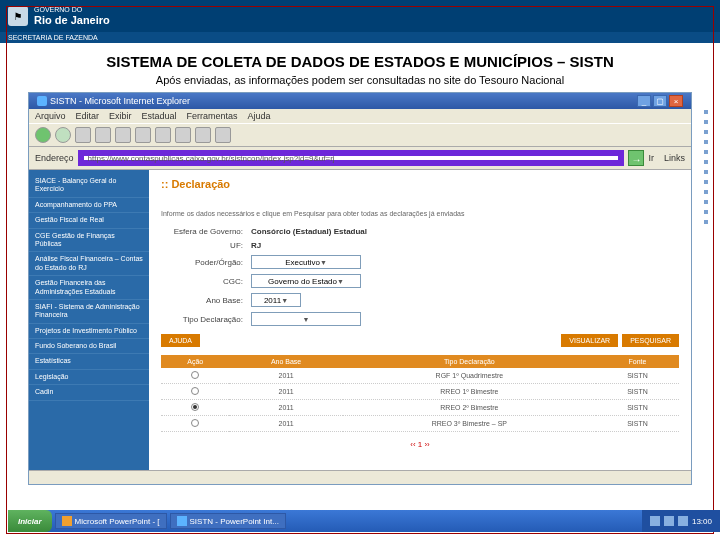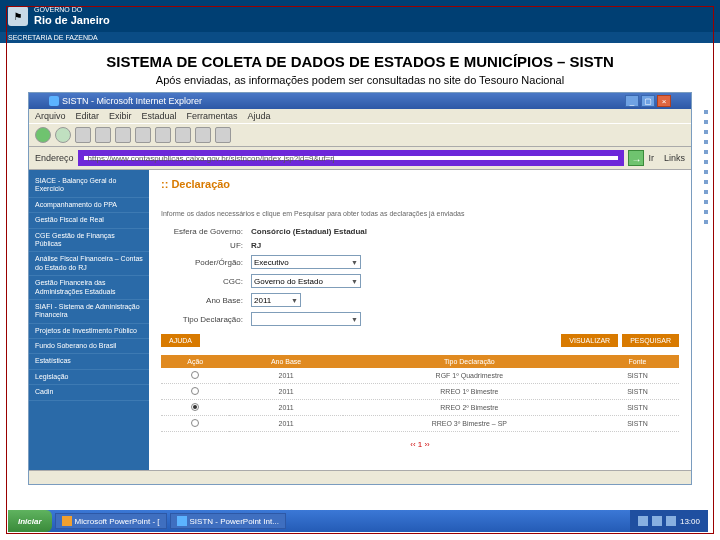--- a/index.html
+++ b/index.html
@@ -6,21 +6,21 @@
 body { width:720px; height:540px; background:#fff; overflow:hidden; position:relative; }
 .slide-border { position:absolute; inset:6px; border:1px solid #900; }
 .header-bar { display:flex; align-items:center; background:#003f73; height:32px; padding:0 8px; }
 .crest { width:20px; height:20px; background:#c9d9e6; border-radius:3px; margin-right:6px; display:flex; align-items:center; justify-content:center; font-size:10px; }
 .gov-text { color:#fff; font-size:7px; line-height:1.1; }
 .gov-text .big { font-size:11px; font-weight:bold; }
 .sec-bar { background:#0a4c85; color:#fff; font-size:7px; padding:2px 8px; }
 .slide-title { text-align:center; font-size:15px; font-weight:bold; margin:10px 0 4px; }
 .slide-sub { text-align:center; font-size:11px; margin-bottom:6px; }
 .ie-window { margin:0 28px; border:1px solid #7a9cbf; background:#fff; font-size:9px; }
-.ie-title { background:linear-gradient(#4a78c6,#2d58a6); color:#fff; display:flex; align-items:center; justify-content:space-between; padding:2px 20px; height:16px; }
+.ie-title { background:linear-gradient(#4a78c6,#2d58a6); color:#fff; display:flex; align-items:center; justify-content:space-between; padding:2px 8px; height:16px; }
 .ie-title-left { display:flex; align-items:center; gap:3px; }
 .ie-ico { width:10px; height:10px; background:#5cb3ff; border-radius:2px; }
 .win-btns { display:flex; gap:2px; }
 .win-btn { width:14px; height:12px; background:#6fa2e3; border:1px solid #3a68b0; display:flex; align-items:center; justify-content:center; color:#fff; font-size:8px; }
 .win-btn.close { background:#e06640; border-color:#b04020; }
 .ie-menu { background:#ece9d8; padding:2px 6px; font-size:9px; color:#333; display:flex; gap:10px; }
 .ie-toolbar { background:#ece9d8; padding:3px 6px; display:flex; align-items:center; gap:4px; border-top:1px solid #fff; border-bottom:1px solid #aaa; }
 .tb-ico { width:16px; height:16px; background:#d0d0d0; border:1px solid #999; border-radius:2px; }
 .tb-ico.back { background:#6fc36f; border-radius:8px; }
 .tb-ico.fwd { background:#c0e0c0; border-radius:8px; }
@@ -29,33 +29,33 @@
 .go-btn { width:16px; height:16px; background:#6fc36f; border:1px solid #3a8a3a; display:flex; align-items:center; justify-content:center; color:#fff; font-size:10px; }
 .ie-content { display:flex; height:300px; background:#fff; }
 .sidebar { width:120px; background:#2a6aa8; color:#fff; font-size:7px; padding:4px 0; }
 .sb-item { padding:3px 6px; border-bottom:1px solid #3d7ab3; line-height:1.2; }
 .main { flex:1; padding:8px 12px; overflow:auto; position:relative; }
 .decl-title { color:#d87a00; font-weight:bold; font-size:11px; margin-bottom:20px; }
 .decl-sub { font-size:7px; color:#666; margin-bottom:10px; }
 .form-row { display:flex; align-items:center; margin-bottom:5px; font-size:8px; }
 .form-label { width:90px; text-align:right; padding-right:8px; color:#444; }
 .form-val { color:#333; font-weight:bold; }
-.sel { background:#fff; border:1px solid #7f9db9; height:14px; width:110px; font-size:8px; padding:0 2px; display:flex; align-items:center; justify-content:space-between; }
+.sel { background:#fff; border:1px solid #7f9db9; height:14px; width:110px; font-size:8px; padding:0 2px; display:flex; align-items:center; justify-content:center; }
 .sel .chev { font-size:7px; color:#555; }
 .btn-row { display:flex; justify-content:space-between; margin:8px 0; }
 .btn { background:#d87a00; color:#fff; font-size:7px; padding:3px 8px; border:none; }
 .btn-group { display:flex; gap:4px; }
 .table { width:100%; border-collapse:collapse; font-size:7px; }
 .table th { background:#e08a20; color:#fff; padding:3px; text-align:center; font-weight:normal; }
 .table td { padding:3px; border-bottom:1px dotted #ccc; text-align:center; color:#555; }
 .radio { width:8px; height:8px; border:1px solid #888; border-radius:50%; display:inline-block; background:#fff; }
 .radio.checked::after { content:''; display:block; width:4px; height:4px; background:#333; border-radius:50%; margin:1px; }
 .pager { text-align:center; margin-top:8px; font-size:8px; color:#c00; }
 .ie-status { background:#ece9d8; border-top:1px solid #aaa; height:14px; }
-.taskbar { position:absolute; bottom:8px; left:8px; right:12px; height:22px; background:linear-gradient(#3b78d6,#245bb5); display:flex; align-items:center; font-size:8px; color:#fff; }
+.taskbar { position:absolute; bottom:8px; left:8px; right:0; height:22px; background:linear-gradient(#3b78d6,#245bb5); display:flex; align-items:center; font-size:8px; color:#fff; }
 .start { background:linear-gradient(#5fb35f,#3a8a3a); height:100%; padding:0 10px; display:flex; align-items:center; font-style:italic; font-weight:bold; border-radius:0 6px 6px 0; }
 .task-item { background:#3f6fc0; margin-left:3px; padding:2px 6px; border:1px solid #2d58a6; height:16px; display:flex; align-items:center; gap:3px; }
 .task-ico { width:10px; height:10px; background:#f0a030; }
 .tray { margin-left:auto; background:#1f4fa0; height:100%; padding:0 8px; display:flex; align-items:center; gap:4px; }
 .tray-ico { width:10px; height:10px; background:#88b0e0; }
 .side-dots { position:absolute; right:10px; top:110px; width:6px; }
 .dot { width:4px; height:4px; background:#7aa0d0; margin-bottom:6px; }
 </style>
 </head>
 <body>

